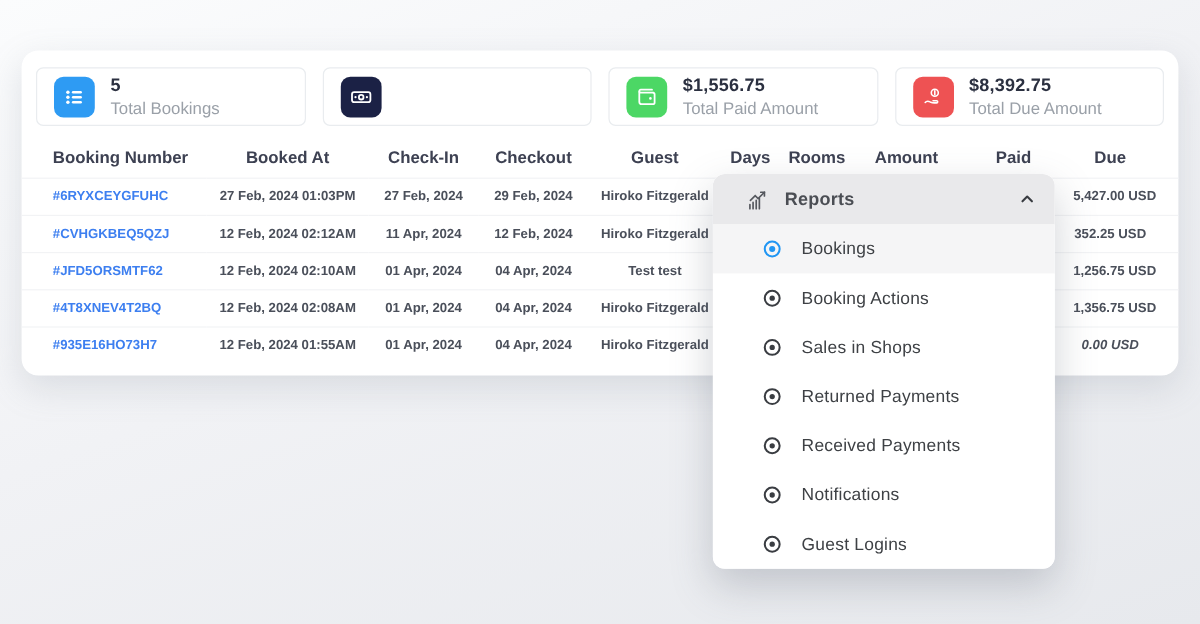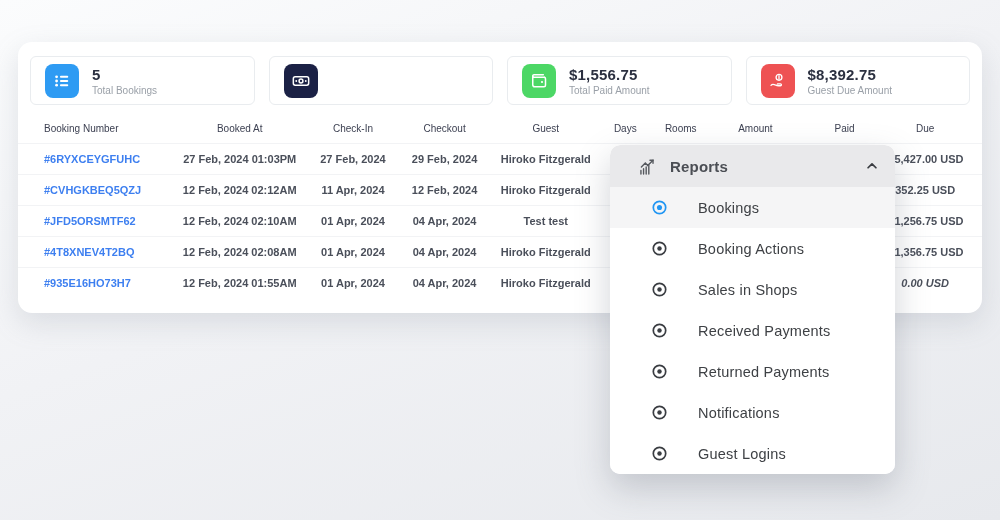--- a/index.html
+++ b/index.html
@@ -27,56 +27,56 @@
     background:#fff; border:1px solid #e9ecef; border-radius:6px;
     display:flex; align-items:center; gap:13px; padding:8px 14px; height:49px;
   }
   .stat-icon {
     width:34px; height:34px; border-radius:8px; flex:0 0 34px;
     display:flex; align-items:center; justify-content:center;
   }
   .stat-icon svg { width:20px; height:20px; }
   .stat-text { display:flex; flex-direction:column; gap:2px; }
   .stat-value { font-size:15px; font-weight:bold; color:#2b3040; letter-spacing:.2px; }
-  .stat-label { font-size:10px; color:#9aa0a8; }
+  .stat-label { font-size:14px; color:#9aa0a8; }
 
   
   .bookings-table { width:100%; border-collapse:collapse; table-layout:fixed; margin-top:2px; }
   .bookings-table th {
-    font-size:10px; font-weight:normal; color:#3d4152; padding:8px 4px 9px 4px;
+    font-size:14px; font-weight:bold; color:#3d4152; padding:8px 4px 9px 4px;
     text-align:center; white-space:nowrap;
   }
   .bookings-table td {
     font-size:11px; font-weight:bold; color:#4a4f5a; padding:0 4px;
     height:31px; text-align:center; border-top:1px solid #f2f3f5; white-space:nowrap;
   }
   .bookings-table th.col-booking, .bookings-table td.cell-booking { text-align:left; padding-left:26px; }
   .bookings-table th.col-due, .bookings-table td.cell-due { text-align:center; padding-right:26px; }
   .booking-link { color:#3d7ff0; text-decoration:none; font-weight:bold; cursor:pointer; }
   .cell-date { color:#51555f; font-weight:600; }
   .cell-guest { color:#33374a; }
   .due-red { color:#ef4446; }
   .due-dark { color:#33374a;font-style:italic; }
 
   
   .dropdown {
-    position:absolute; left:610px; top:145px; width:285px; z-index:5;
+    position:absolute; left:594px; top:145px; width:285px; z-index:5;
     background:#ffffff; border-radius:10px;
     box-shadow:0 14px 34px rgba(90,98,110,.28);
     overflow:hidden;
   }
   .dropdown-header {
     background:#e9e9eb; height:42px; display:flex; align-items:center;
     padding:0 16px 0 27px; cursor:pointer; border-radius:10px 10px 0 0;
   }
   .dropdown-header .dh-icon { width:21px; height:21px; margin-right:12px; }
   .dropdown-header .dh-label { font-size:15px; font-weight:600; color:#4b4e54; flex:1; letter-spacing:.2px; }
   .dropdown-header .dh-chevron { width:14px; height:14px; }
   .dropdown-item {
-    height:41px; display:flex; align-items:center; gap:30px;
+    height:41px; display:flex; align-items:center; gap:16px;
     padding-left:41px; cursor:pointer; background:#fff;
   }
   .dropdown-item.active { background:#f5f5f6; }
   .dropdown-item .radio { width:17px; height:17px; flex:0 0 17px; }
   .dropdown-item .item-label { font-size:14.5px; font-weight:500; color:#3e4145; letter-spacing:.2px; }
 </style>
 </head>
 <body>
 
 <div class="main-card">
@@ -129,21 +129,21 @@
     <div class="stat-card">
       <div class="stat-icon" style="background:#ee5253;">
         <svg viewBox="0 0 24 24" fill="none" stroke="#ffffff" stroke-width="1.6">
             <circle cx="13.2" cy="7.6" r="3.5"></circle>
             <path d="M13.2 5.6v4" stroke-linecap="round"></path>
             <path d="M3.6 17.2c1.6-1.9 3.4-1.3 5-.5 1.3.6 2.7 1 4.1 1h2.3a1.1 1.1 0 0 0 0-2.2h-3.6" stroke-linecap="round"></path>
           </svg>
       </div>
       <div class="stat-text">
         <span class="stat-value">$8,392.75</span>
-        <span class="stat-label">Guest Due Amount</span>
+        <span class="stat-label">Total Due Amount</span>
       </div>
     </div>
   </div>
 
   <table class="bookings-table">
     <colgroup>
       <col style="width:16%">
         <col style="width:14%">
         <col style="width:9.5%">
         <col style="width:9.5%">
@@ -280,40 +280,40 @@
     <span class="item-label">Sales in Shops</span>
   </div>
 
   <div class="dropdown-item">
     <span class="radio">
       <svg viewBox="0 0 20 20">
           <circle cx="10" cy="10" r="7.3" fill="none" stroke="#3a3d42" stroke-width="2"></circle>
           <circle cx="10" cy="10" r="2.6" fill="#3a3d42"></circle>
         </svg>
     </span>
+    <span class="item-label">Returned Payments</span>
+  </div>
+
+  <div class="dropdown-item">
+    <span class="radio">
+      <svg viewBox="0 0 20 20">
+          <circle cx="10" cy="10" r="7.3" fill="none" stroke="#3a3d42" stroke-width="2"></circle>
+          <circle cx="10" cy="10" r="2.6" fill="#3a3d42"></circle>
+        </svg>
+    </span>
     <span class="item-label">Received Payments</span>
   </div>
 
   <div class="dropdown-item">
     <span class="radio">
       <svg viewBox="0 0 20 20">
           <circle cx="10" cy="10" r="7.3" fill="none" stroke="#3a3d42" stroke-width="2"></circle>
           <circle cx="10" cy="10" r="2.6" fill="#3a3d42"></circle>
         </svg>
     </span>
-    <span class="item-label">Returned Payments</span>
-  </div>
-
-  <div class="dropdown-item">
-    <span class="radio">
-      <svg viewBox="0 0 20 20">
-          <circle cx="10" cy="10" r="7.3" fill="none" stroke="#3a3d42" stroke-width="2"></circle>
-          <circle cx="10" cy="10" r="2.6" fill="#3a3d42"></circle>
-        </svg>
-    </span>
     <span class="item-label">Notifications</span>
   </div>
 
   <div class="dropdown-item">
     <span class="radio">
       <svg viewBox="0 0 20 20">
           <circle cx="10" cy="10" r="7.3" fill="none" stroke="#3a3d42" stroke-width="2"></circle>
           <circle cx="10" cy="10" r="2.6" fill="#3a3d42"></circle>
         </svg>
     </span>

